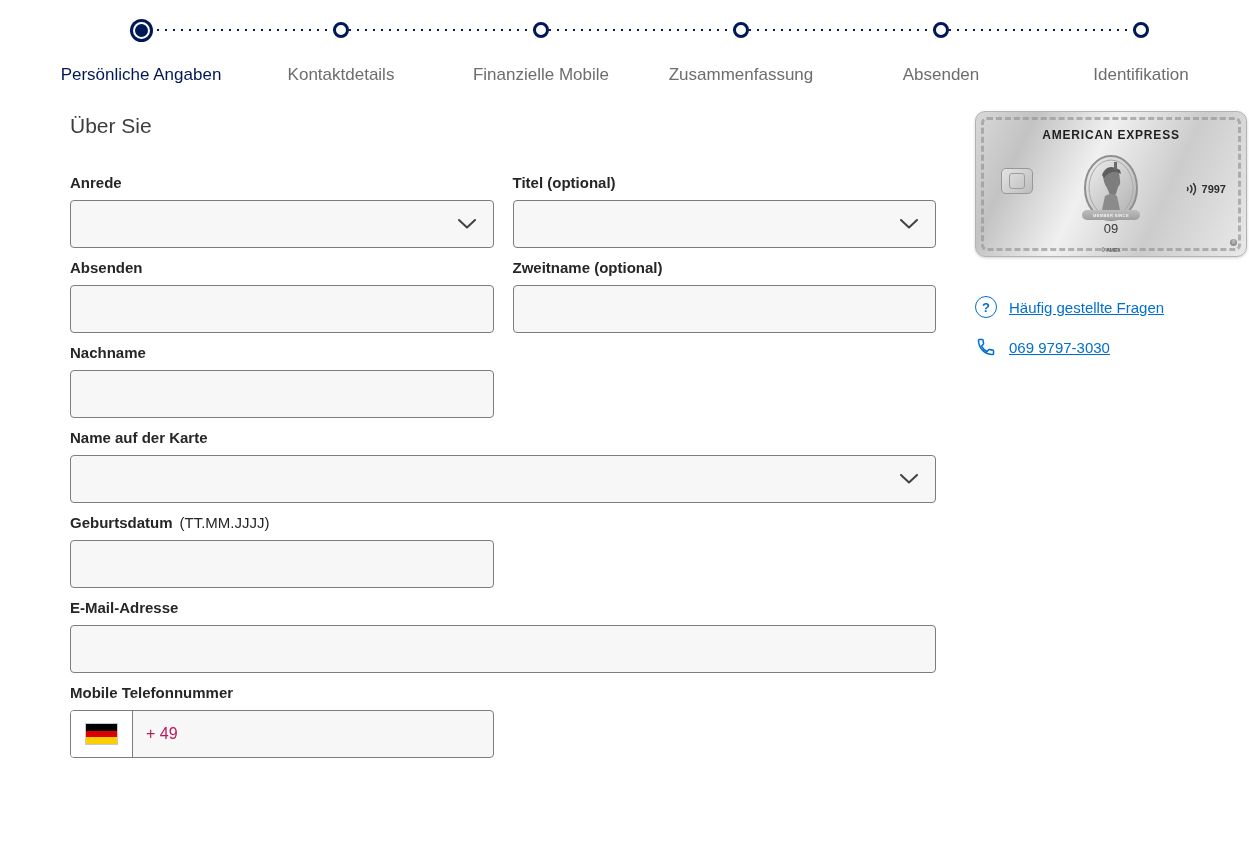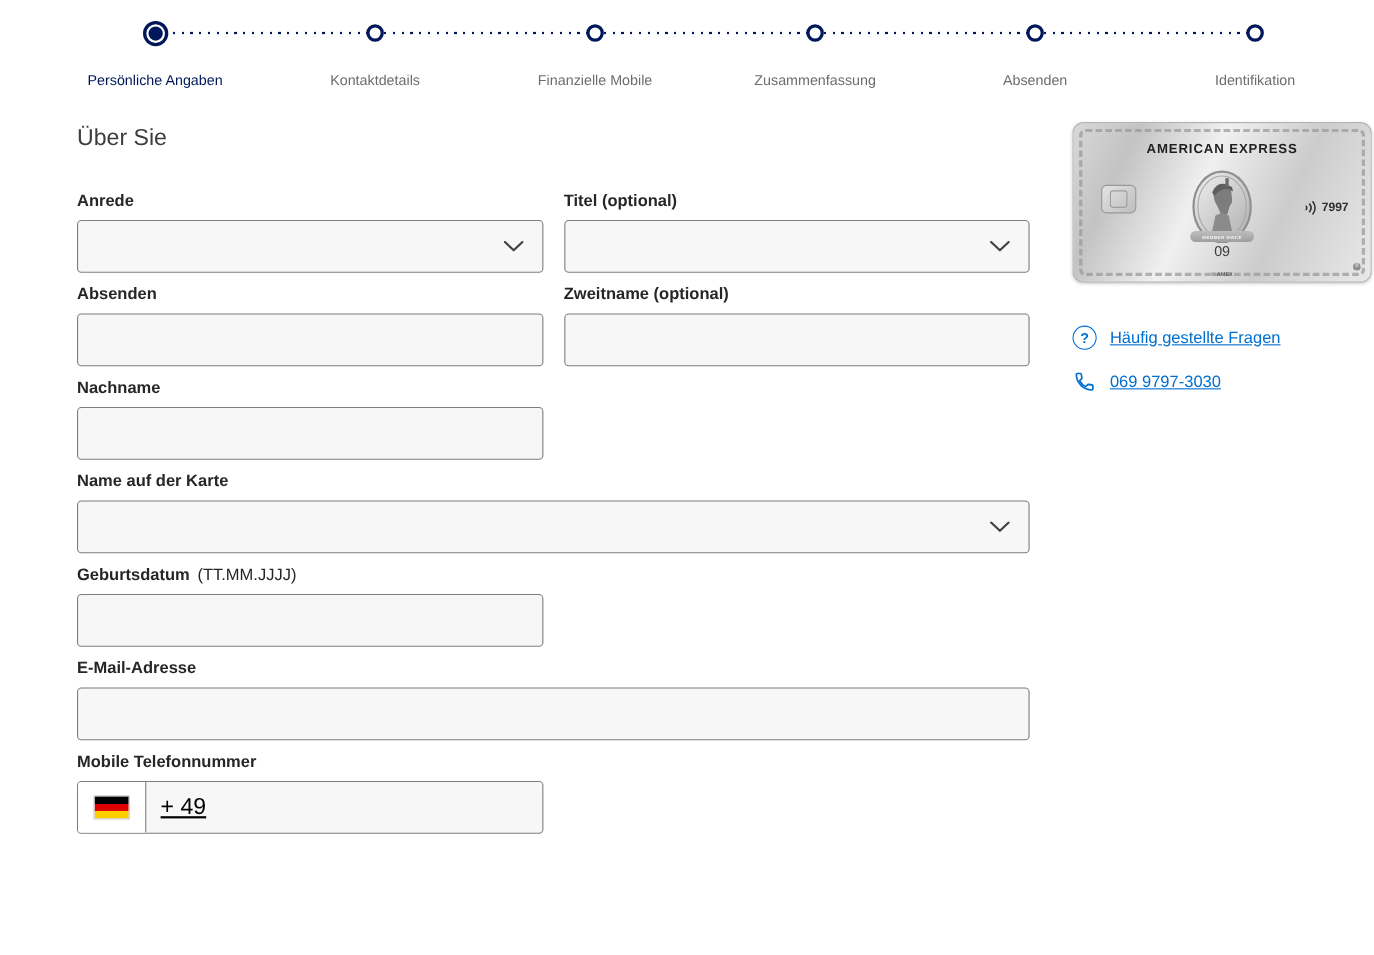--- a/index.html
+++ b/index.html
@@ -10,21 +10,21 @@
   .stepper { position:absolute; top:17px; left:41px; width:1200px; }
   .stepper-track { position:absolute; left:100px; right:100px; top:12px; height:2px;
     background:repeating-linear-gradient(to right,#00175a 0 2px,transparent 2px 8px); }
   .steps { display:flex; position:relative; }
   .step { width:200px; display:flex; flex-direction:column; align-items:center; }
   .dot-row { height:26px; display:flex; align-items:center; justify-content:center; }
   .step-dot { width:16px; height:16px; border-radius:50%; background:#ffffff;
     border:3px solid #00175a; }
   .step.active .step-dot { width:17px; height:17px; background:#00175a;
     border:2px solid #ffffff; box-shadow:0 0 0 3px #00175a; }
-  .step-label { margin-top:22px; font-size:13px; color:#6d6d6d; text-align:center; white-space:nowrap; }
+  .step-label { margin-top:22px; font-size:17px; color:#6d6d6d; text-align:center; white-space:nowrap; }
   .step.active .step-label { color:#00175a; font-weight:500; }
 
   
   .main { position:absolute; top:100px; left:70px; width:866px; }
   h1.page-title { font-size:21px; font-weight:400; color:#3d3d3d; line-height:24px;
     margin-top:14px; margin-bottom:37px; }
   .form-grid { display:grid; grid-template-columns:1fr 1fr; column-gap:19px; }
   .field { margin-bottom:12px; }
   .field.span2 { grid-column:1 / -1; }
   .field-label { display:block; font-size:15px; font-weight:700; color:#262626;
@@ -37,21 +37,21 @@
   .select { position:relative; cursor:pointer; }
   .select .chevron { position:absolute; right:17px; top:50%; transform:translateY(-50%); }
 
   
   .phone { display:flex; overflow:hidden; padding:0; }
   .flag-cell { width:62px; height:100%; background:#ffffff; border-right:1px solid #7d7d7d;
     display:flex; align-items:center; justify-content:center; flex:0 0 auto; cursor:pointer; }
   .de-flag { width:33px; height:22px; border:1px solid #c9c9c9;
     background:linear-gradient(to bottom,#000000 0 33.3%,#dd0000 33.3% 66.6%,#ffce00 66.6% 100%); }
   .phone-prefix { flex:1; display:flex; align-items:center; padding-left:13px;
-    font-size:21px; color:#000000;text-decoration:underline; }
+    font-size:16px; color:#be185d; }
 
   
   .sidebar { position:absolute; top:111px; left:975px; width:234px; }
   .amex-card { position:relative; width:272px; height:146px; border-radius:10px;
     border:1px solid #b3b3b3; overflow:hidden;
     background:linear-gradient(115deg,#d8d8d8 0%,#c3c3c3 18%,#f0f0f0 42%,#cccccc 68%,#e9e9e9 100%);
     box-shadow:0 1px 3px rgba(0,0,0,.18); }
   .card-frame { position:absolute; inset:5px; border:3px dashed #979797; border-radius:6px; opacity:.7; }
   .card-brand { position:absolute; top:16px; left:0; right:0; text-align:center;
     font-size:12px; font-weight:700; letter-spacing:.8px; color:#1f1f1f; }

